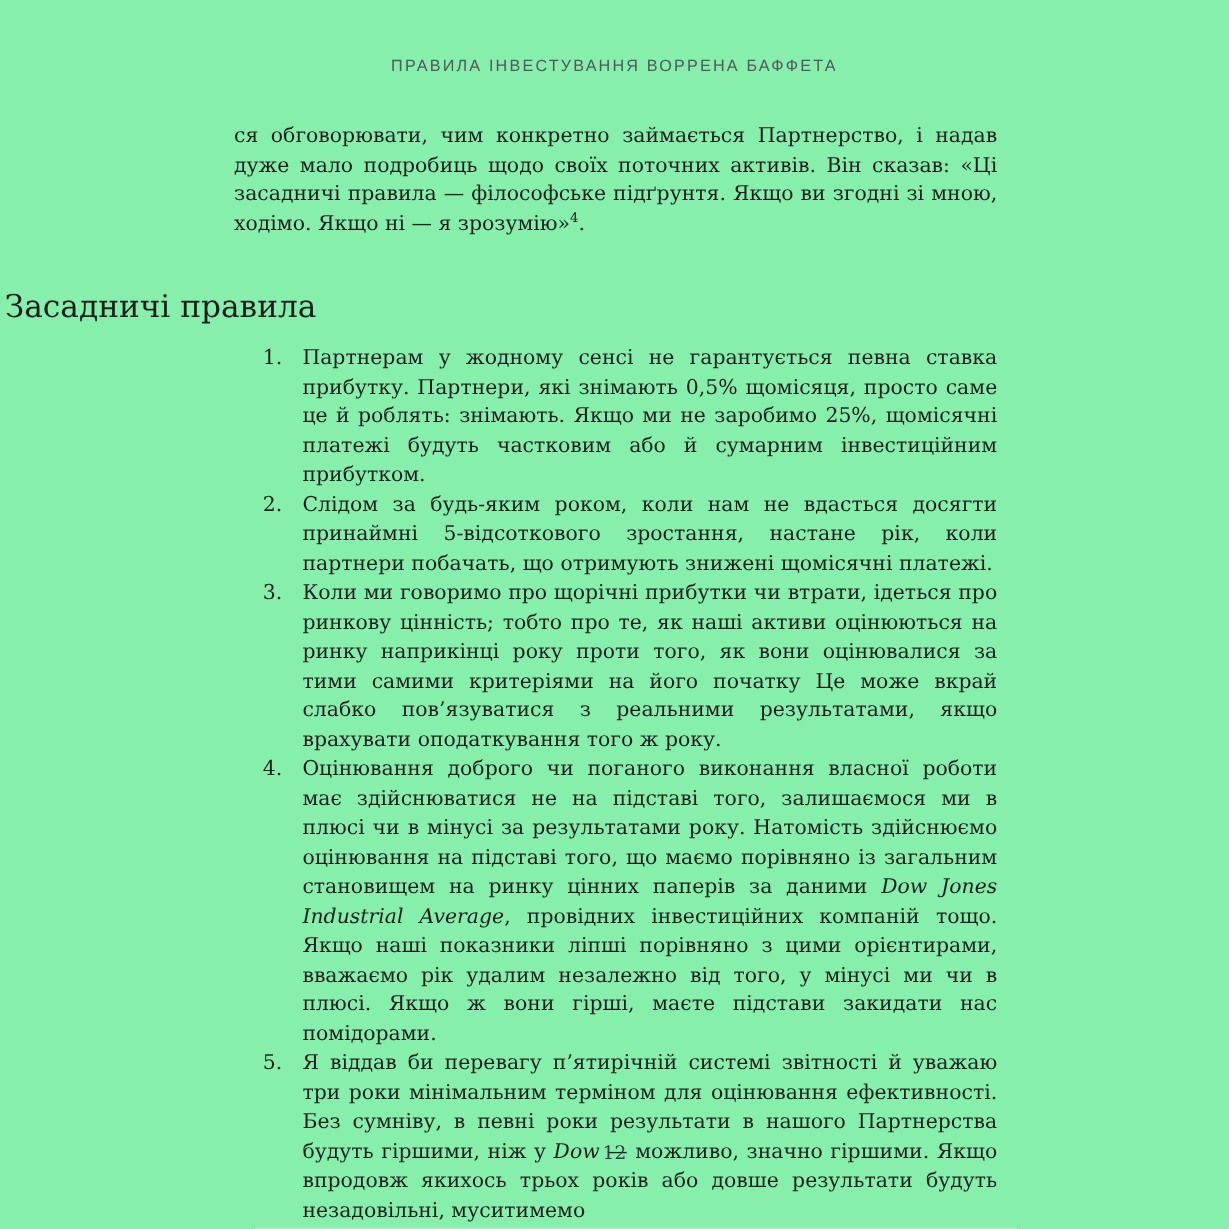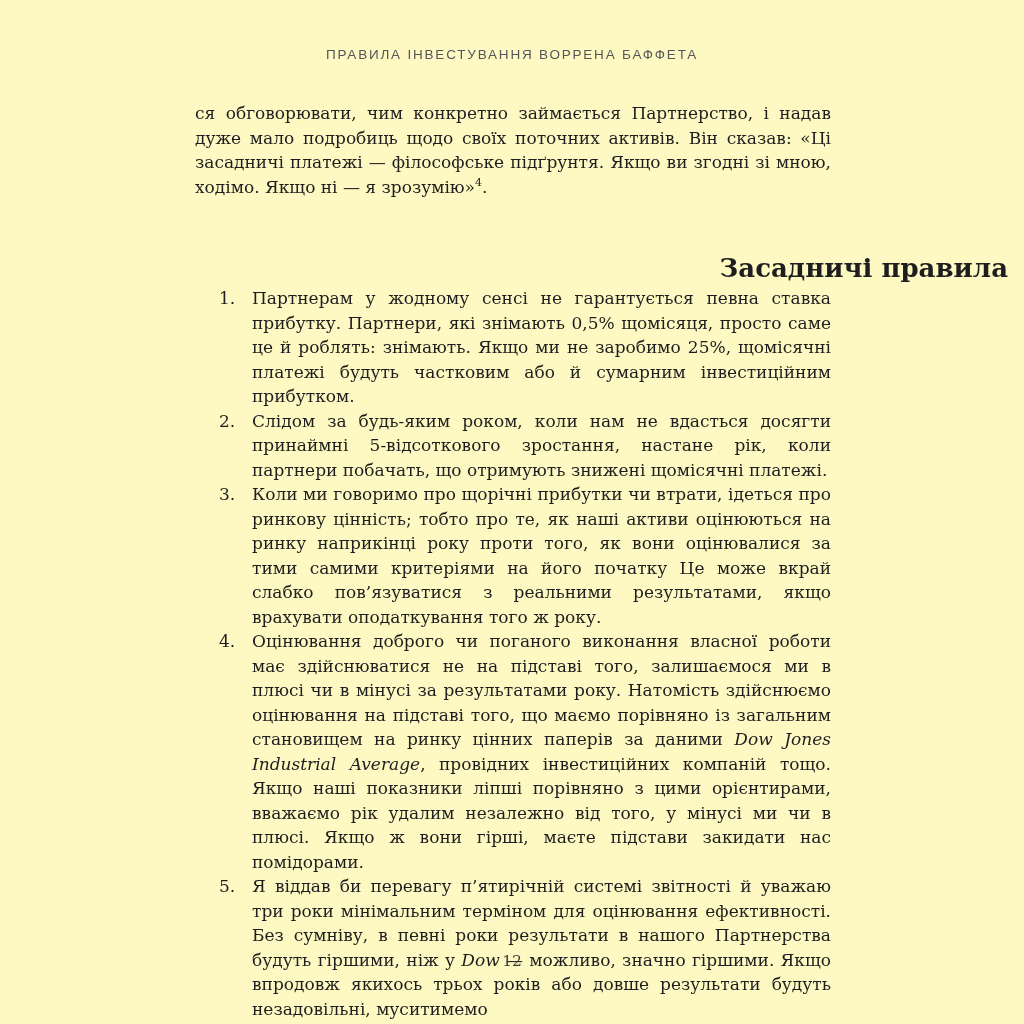--- a/index.html
+++ b/index.html
@@ -1,20 +1,20 @@
 <!DOCTYPE html>
 <html lang="uk"><head>
 <meta charset="utf-8">
 <style>
   html, body { margin: 0; padding: 0; background: #ffffff; }
   .page {
     position: relative;
     width: 1024px;
     height: 1024px;
-    background: #fef9c3;
+    background: #86efac;
     overflow: hidden;
     font-family: "DejaVu Serif", serif;
     color: #1e1e1e;
   }
   .running-header {
     position: absolute;
     top: 47px;
     left: 0;
     right: 0;
     text-align: center;
@@ -37,24 +37,24 @@
   .intro sup {
     font-size: 11px;
     line-height: 0;
     vertical-align: super;
   }
   .section-title {
     position: absolute;
     top: 237px;
     left: 0;
     right: 0;
-    text-align: right;
+    text-align: left;
     font-size: 26px;
-    font-weight: bold;
-    margin: 16px;
+    font-weight: normal;
+    margin: 4px;
     color: #1e1e1e;
   }
   .rules {
     position: absolute;
     top: 286px;
     left: 195px;
     width: 636px;
     margin: 0;
     padding: 0;
     list-style: none;
@@ -85,21 +85,21 @@
     color: #3a3a3a;
   }
 </style>
 </head>
 <body>
 
 <div class="page">
 
   <div class="running-header">ПРАВИЛА ІНВЕСТУВАННЯ ВОРРЕНА БАФФЕТА</div>
 
-  <p class="intro"><span>ся обговорювати, чим конкретно займається Партнерство, і надав дуже мало подробиць щодо своїх поточних активів. Він сказав: «Ці засадничі платежі — філософське підґрунтя. Якщо ви згодні зі мною, ходімо. Якщо ні — я зрозумію»</span><sup>4</sup><span>.</span></p>
+  <p class="intro"><span>ся обговорювати, чим конкретно займається Партнерство, і надав дуже мало подробиць щодо своїх поточних активів. Він сказав: «Ці засадничі правила — філософське підґрунтя. Якщо ви згодні зі мною, ходімо. Якщо ні — я зрозумію»</span><sup>4</sup><span>.</span></p>
 
   <h1 class="section-title">Засадничі правила</h1>
 
   <ol class="rules">
       <li><span class="num">1.</span><span class="rule-body"><span>Партнерам у жодному сенсі не гарантується певна ставка прибутку. Партнери, які знімають 0,5% щомісяця, просто саме це й роблять: знімають. Якщо ми не заробимо 25%, щомісячні платежі будуть частковим або й сумарним інвестиційним прибутком.</span></span></li>
       <li><span class="num">2.</span><span class="rule-body"><span>Слідом за будь-яким роком, коли нам не вдасться досягти принаймні 5-відсоткового зростання, настане рік, коли партнери побачать, що отримують знижені щомісячні платежі.</span></span></li>
       <li><span class="num">3.</span><span class="rule-body"><span>Коли ми говоримо про щорічні прибутки чи втрати, ідеться про ринкову цінність; тобто про те, як наші активи оцінюються на ринку наприкінці року проти того, як вони оцінювалися за тими самими критеріями на його початку Це може вкрай слабко пов’язуватися з реальними результатами, якщо врахувати оподаткування того ж року.</span></span></li>
       <li><span class="num">4.</span><span class="rule-body"><span>Оцінювання доброго чи поганого виконання власної роботи має здійснюватися не на підставі того, залишаємося ми в плюсі чи в мінусі за результатами року. Натомість здійснюємо оцінювання на підставі того, що маємо порівняно із загальним становищем на ринку цінних паперів за даними </span><em>Dow Jones Industrial Average</em><span>, провідних інвестиційних компаній тощо. Якщо наші показники ліпші порівняно з цими орієнтирами, вважаємо рік удалим незалежно від того, у мінусі ми чи в плюсі. Якщо ж вони гірші, маєте підстави закидати нас помідорами.</span></span></li>
       <li><span class="num">5.</span><span class="rule-body"><span>Я віддав би перевагу п’ятирічній системі звітності й уважаю три роки мінімальним терміном для оцінювання ефективності. Без сумніву, в певні роки результати в нашого Партнерства будуть гіршими, ніж у </span><em>Dow</em><span> — можливо, значно гіршими. Якщо впродовж якихось трьох років або довше результати будуть незадовільні, муситимемо</span></span></li>
     </ol>

